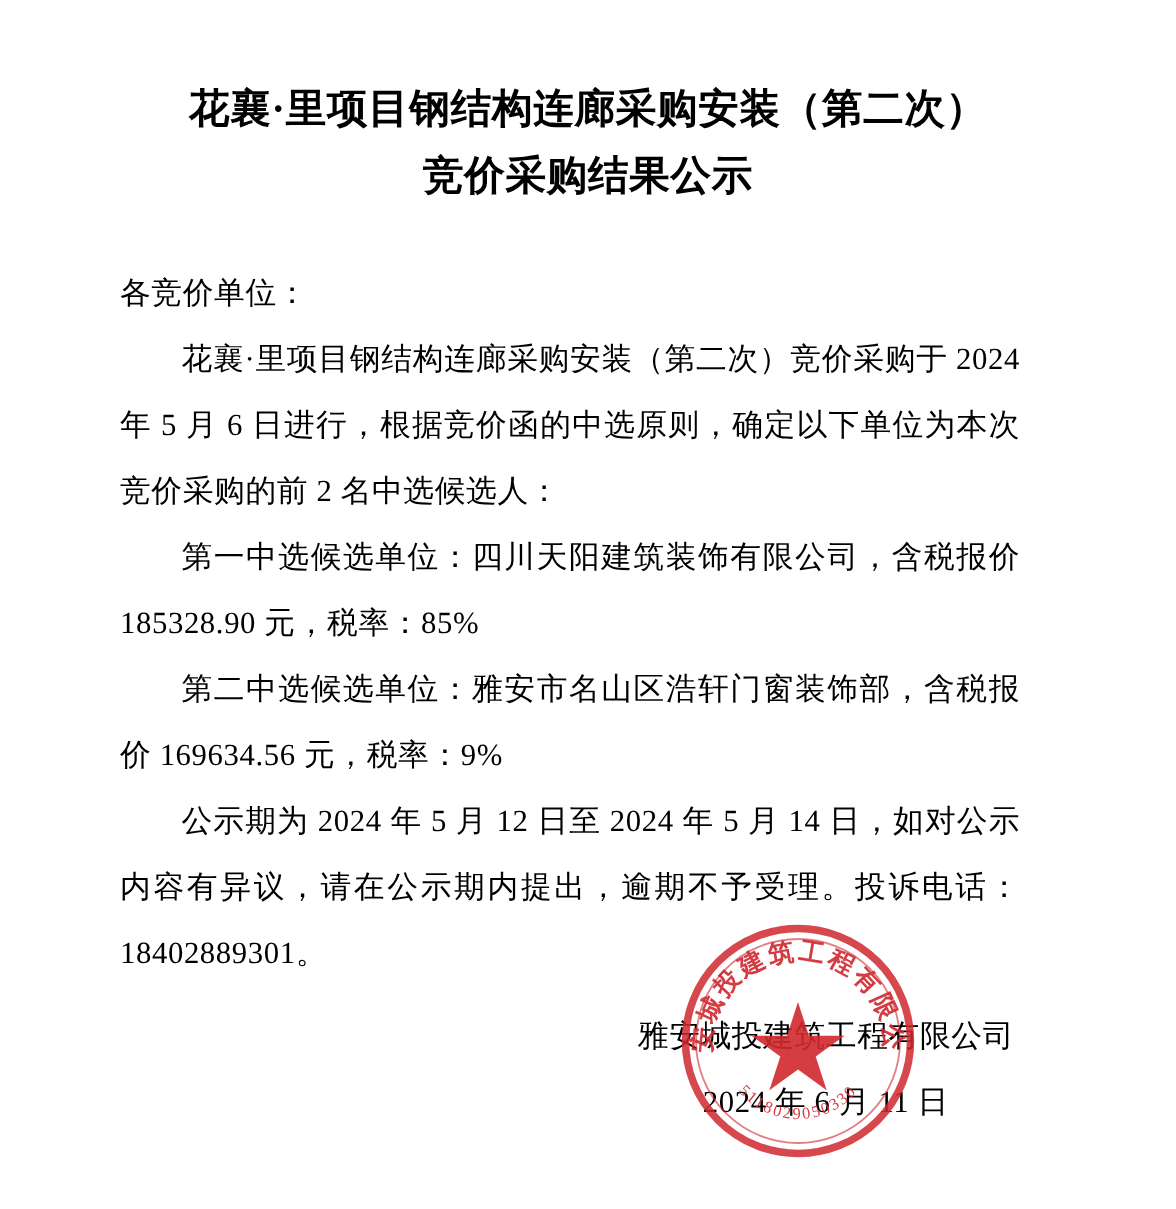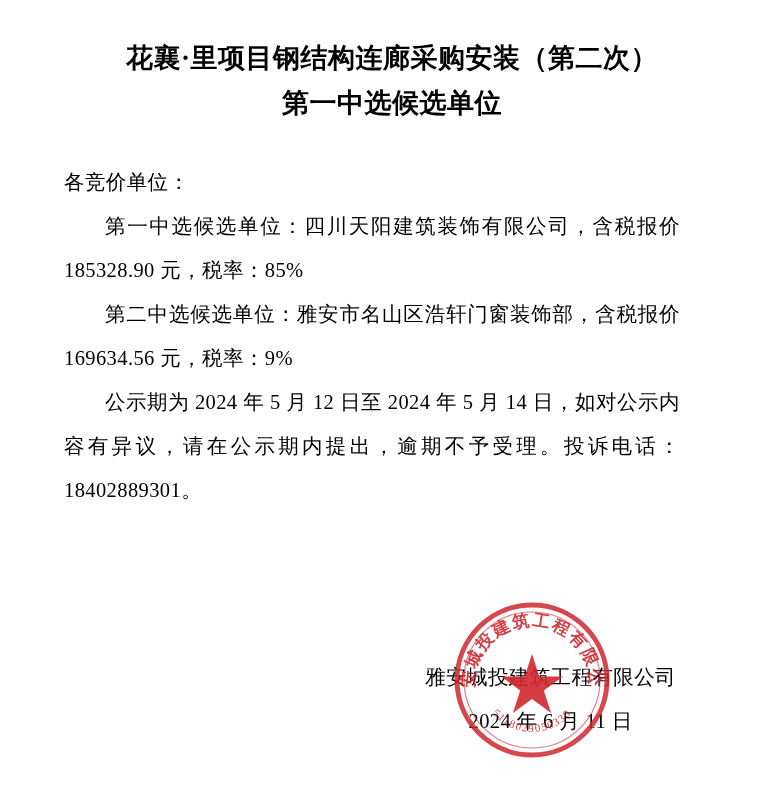--- a/index.html
+++ b/index.html
@@ -16,34 +16,34 @@
     overflow: hidden;
   }
   .page {
     position: relative;
     width: 784px;
     height: 806px;
     box-sizing: border-box;
     padding: 0;
   }
   .doc-title {
-    margin: 0;
+    margin: 14px;
     padding: 36px 78px 0 78px;
     text-align: center;
     font-size: 27px;
     font-weight: bold;
     line-height: 45px;
     letter-spacing: 0.5px;
     font-family: "Liberation Serif", "DejaVu Serif", serif;
   }
   .title-line {
     display: block;
   }
   .body-block {
-    padding: 0 104px 0 64px;
+    padding: 0 104px 0 80px;
     margin-top: 34px;
     font-size: 20.5px;
     line-height: 44px;
     letter-spacing: 0.4px;
   }
   .para {
     margin: 0;
     text-align: justify;
     text-justify: inter-ideograph;
   }
@@ -77,25 +77,26 @@
     display: block;
   }
 </style>
 </head>
 <body>
 
 <div class="page">
 
   <h1 class="doc-title">
     <span class="title-line">花襄·里项目钢结构连廊采购安装（第二次）</span>
-    <span class="title-line">第一中选候选单位</span>
+    <span class="title-line">竞价采购结果公示</span>
   </h1>
 
   <div class="body-block">
     <p class="para">各竞价单位：</p>
+    <p class="para indent">花襄·里项目钢结构连廊采购安装（第二次）竞价采购于 2024 年 5 月 6 日进行，根据竞价函的中选原则，确定以下单位为本次竞价采购的前 2 名中选候选人：</p>
     <p class="para indent">第一中选候选单位：四川天阳建筑装饰有限公司，含税报价 185328.90 元，税率：85%</p>
     <p class="para indent">第二中选候选单位：雅安市名山区浩轩门窗装饰部，含税报价 169634.56 元，税率：9%</p>
     <p class="para indent">公示期为 2024 年 5 月 12 日至 2024 年 5 月 14 日，如对公示内容有异议，请在公示期内提出，逾期不予受理。投诉电话：18402889301。</p>
   </div>
 
   <div class="seal">
     <svg width="160" height="160" viewBox="0 0 160 160" xmlns="http://www.w3.org/2000/svg">
       <circle cx="80" cy="80" r="75" fill="none" stroke="#d0282f" stroke-width="5" opacity="0.85"></circle>
       <circle cx="80" cy="80" r="68" fill="none" stroke="#d0282f" stroke-width="1.2" opacity="0.6"></circle>
       <path id="sealTopArc" d="M 22 84 A 58 58 0 0 1 138 84" fill="none"></path>

